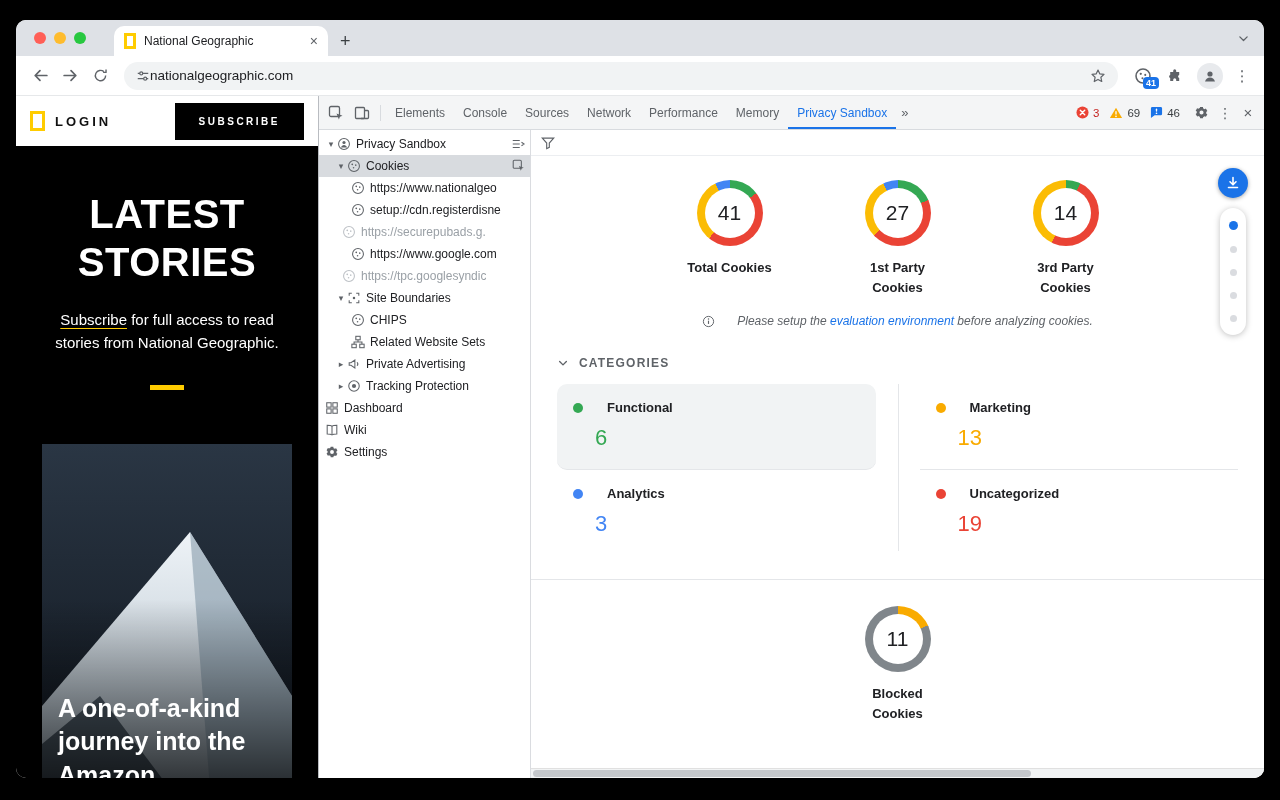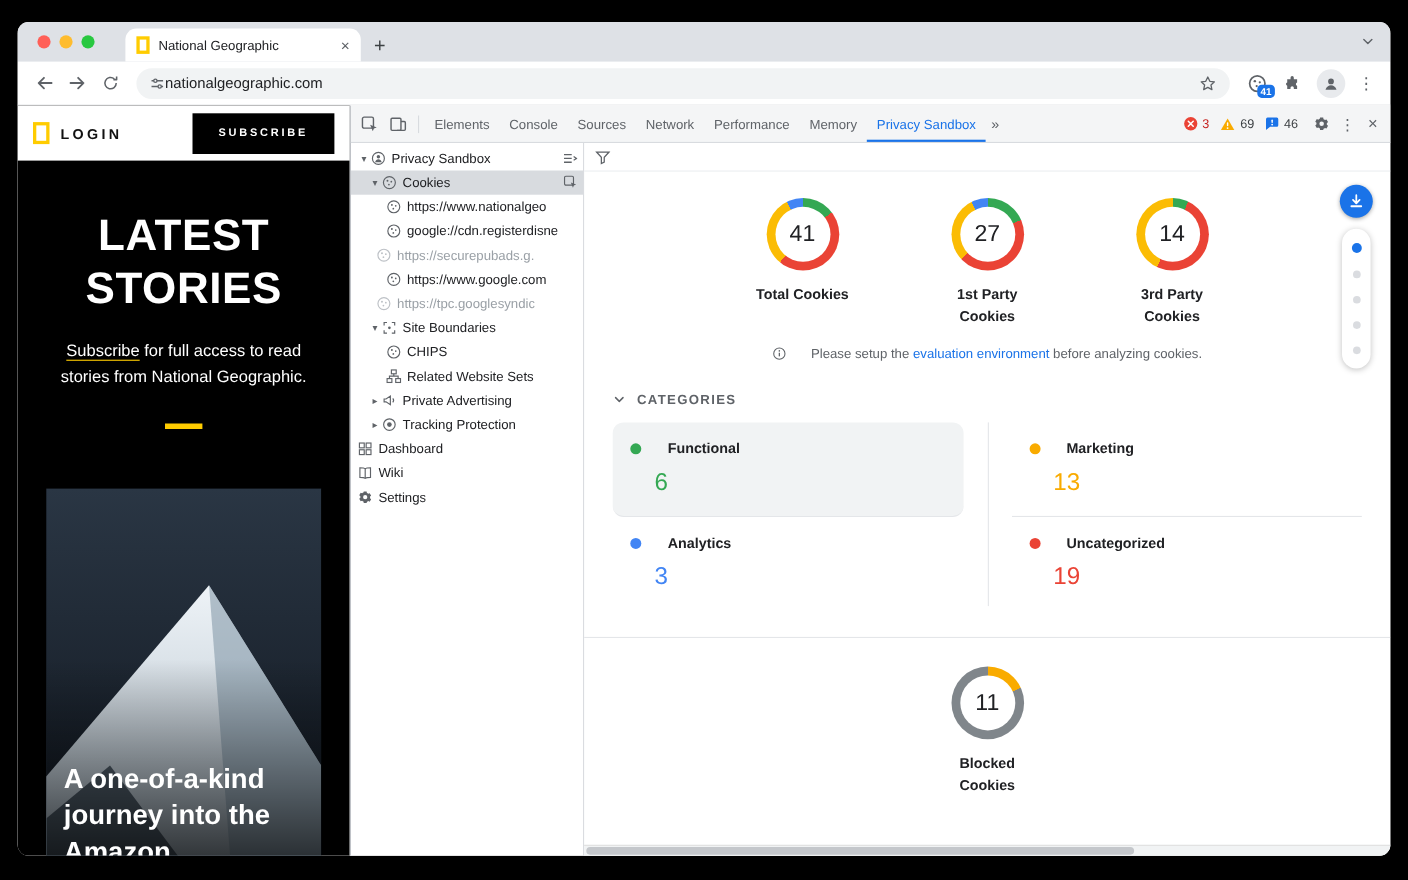--- a/index.html
+++ b/index.html
@@ -86,21 +86,21 @@
   .dt-content { flex:1; overflow:hidden; position:relative; padding-top:24px; }
 
   .donut-row { display:flex; justify-content:center; gap:56px; }
   .donut { width:112px; text-align:center; }
   .ring { width:66px; height:66px; border-radius:50%; margin:0 auto; display:flex; align-items:center; justify-content:center;
           background:#e0e0e0; }
   .ring-inner { width:50px; height:50px; border-radius:50%; background:#fff; display:flex; align-items:center; justify-content:center;
                 font-size:21px; color:#202124; }
   .donut-label { margin:12px auto 0; width:86px; font-size:13px; font-weight:700; color:#202124; line-height:1.55; }
 
-  .note { margin-top:16px; display:flex; justify-content:center; align-items:center; gap:22px; font-size:12px; color:#5f6368; }
+  .note { margin-top:16px; display:flex; justify-content:center; align-items:center; gap:22px; font-size:12px; color:#5f6368;font-style:italic; }
   .note .link { color:#1a73e8; }
 
   .cats-head { display:flex; align-items:center; gap:10px; padding:14px 26px 10px; color:#5f6368; margin-top:14px; }
   .cats-title { font-size:12px; font-weight:700; letter-spacing:1.2px; }
   .cats-grid { margin:4px 26px 0; display:grid; grid-template-columns:1fr 1fr; column-gap:44px; position:relative; }
   .cats-grid::before { content:""; position:absolute; left:50%; top:0; bottom:4px; width:1px; background:#e4e6e9; }
   .cat-card { padding:16px 16px 18px; }
   .cat-card.b { border-bottom:1px solid #e4e6e9; }
   .cat-card.highlight { background:#f1f3f4; border-radius:10px; }
   .cat-top { display:flex; align-items:center; gap:24px; }
@@ -349,21 +349,21 @@
           </div>
           <div class="trow d2">
             <span class="ticon">
                 <svg width="14" height="14" viewBox="0 0 16 16">
                   <circle cx="8" cy="8" r="6.2" fill="none" stroke="currentColor" stroke-width="1.2"></circle>
                   <circle cx="6" cy="6" r="1" fill="currentColor"></circle>
                   <circle cx="10" cy="7" r=".9" fill="currentColor"></circle>
                   <circle cx="7.5" cy="10" r=".9" fill="currentColor"></circle>
                 </svg>
               </span>
-            <span class="label">google://cdn.registerdisne</span>
+            <span class="label">setup://cdn.registerdisne</span>
           </div>
           <div class="trow d2 dimmed">
             <span class="ticon">
                 <svg width="14" height="14" viewBox="0 0 16 16">
                   <circle cx="8" cy="8" r="6.2" fill="none" stroke="currentColor" stroke-width="1.2"></circle>
                   <circle cx="6" cy="6" r="1" fill="currentColor"></circle>
                   <circle cx="10" cy="7" r=".9" fill="currentColor"></circle>
                   <circle cx="7.5" cy="10" r=".9" fill="currentColor"></circle>
                 </svg>
               </span>

